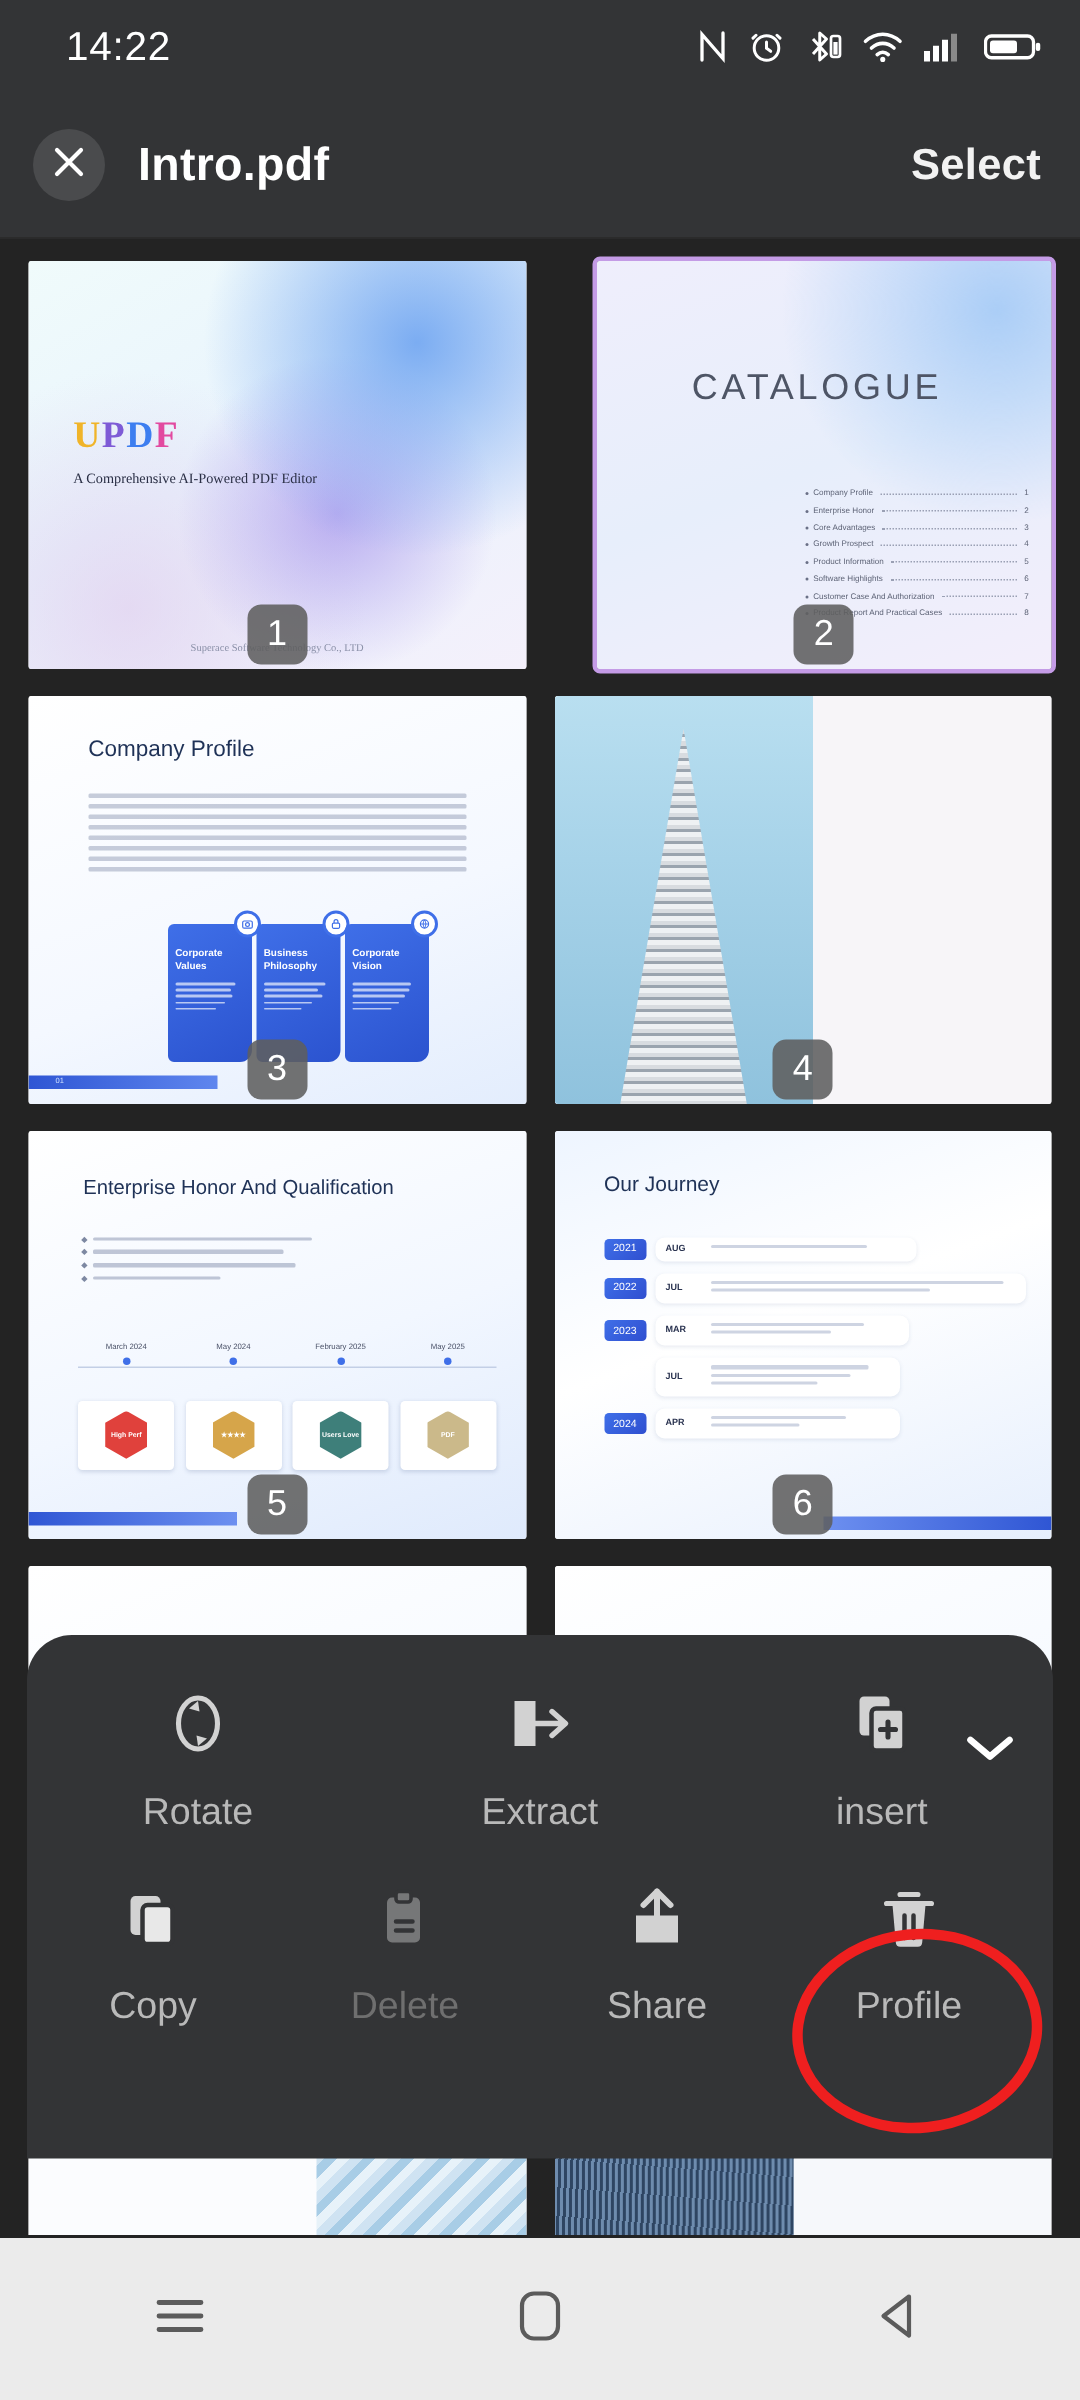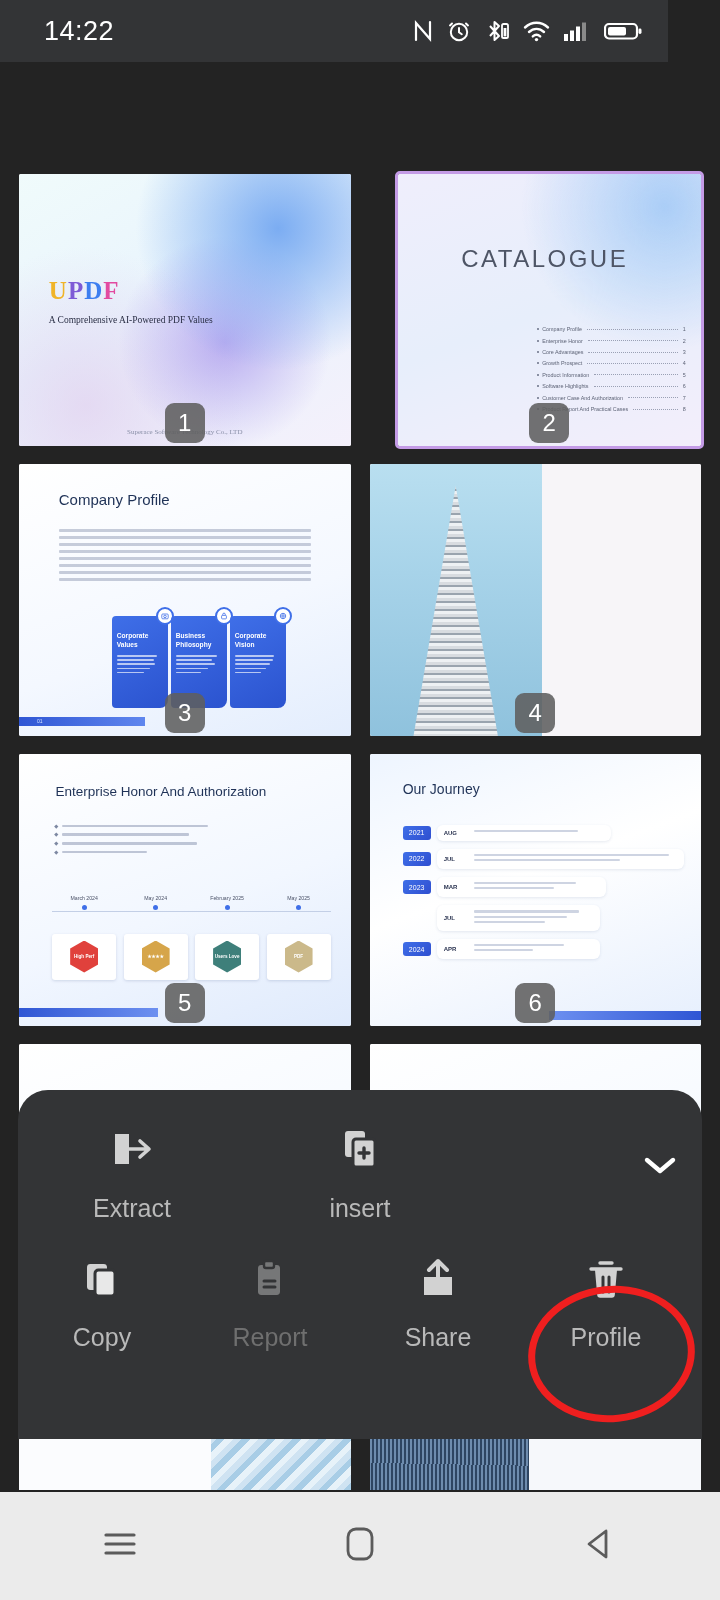--- a/index.html
+++ b/index.html
@@ -6,21 +6,21 @@
   html, body {
     width: 720px; height: 1600px;
     background: #1c1c1c;
     font-family: "Liberation Sans", sans-serif;
     overflow: hidden;
   }
   #app { position: relative; width: 720px; height: 1600px; background: #232323; overflow: hidden; }
 
   
   .statusbar {
-    position: absolute; top: 0; left: 0; width: 668px; height: 62px;
+    position: absolute; top: 0; left: 0; width: 720px; height: 62px;
     background: #333436; display: flex; align-items: center;
     padding: 0 26px 0 44px; color: #fff;
   }
   .clock { font-size: 27px; letter-spacing: 0.5px; font-weight: 400; }
   .status-icons { margin-left: auto; display: flex; align-items: center; gap: 13px; }
   .status-icons svg { display: block; }
 
   
   .header {
     position: absolute; top: 62px; left: 0; width: 720px; height: 97px;
@@ -235,27 +235,38 @@
       <span>
         <svg width="38" height="22" viewBox="0 0 38 22">
             <rect x="1" y="4" width="32" height="14.5" rx="4" stroke="#fff" stroke-width="2.2" fill="none"></rect>
             <rect x="4" y="7" width="18" height="8.5" rx="2" fill="#fff"></rect>
             <rect x="34.5" y="8.5" width="3" height="5.5" rx="1.4" fill="#fff"></rect>
           </svg>
       </span>
     </div>
   </div>
 
+  <div class="header">
+    <div class="close-btn">
+      <span>
+        <svg width="26" height="26" viewBox="0 0 26 26">
+            <path d="M5 5l16 16M21 5L5 21" stroke="#fff" stroke-width="2.8" stroke-linecap="round"></path>
+          </svg>
+      </span>
+    </div>
+    <div class="doc-title">Intro.pdf</div>
+    <div class="select-btn">Select</div>
+  </div>
 
   <div class="grid">
 
     <div class="thumb">
       <div class="pg-inner p1">
         <div class="logo"><span class="l1">U</span><span class="l2">P</span><span class="l3">D</span><span class="l4">F</span></div>
-        <div class="tag">A Comprehensive AI-Powered PDF Values</div>
+        <div class="tag">A Comprehensive AI-Powered PDF Editor</div>
         <div class="foot">Superace Software Technology Co., LTD</div>
       </div>
       <div class="pagenum">1</div>
     </div>
 
     <div class="thumb selected">
       <div class="pg-inner p2">
         <div class="ct">CATALOGUE</div>
         <div class="toc">
           <div class="toc-row">
@@ -385,21 +396,21 @@
       <div class="pg-inner p4">
         <div class="photo">
             <div class="tower"></div>
           </div>
       </div>
       <div class="pagenum">4</div>
     </div>
 
     <div class="thumb">
       <div class="pg-inner p5">
-        <div class="h">Enterprise Honor And Authorization</div>
+        <div class="h">Enterprise Honor And Qualification</div>
         <div class="bul">
           <div class="r">
               <span class="d"></span>
               <i style="width:76%"></i>
             </div>
           <div class="r">
               <span class="d"></span>
               <i style="width:66%"></i>
             </div>
           <div class="r">
@@ -554,20 +565,30 @@
 
     </div>
 
   </div>
 
   <div class="sheet">
 
     <div class="sheet-row r1">
       <div class="tool">
         <div class="ic">
+          <svg width="46" height="46" viewBox="0 0 46 46">
+              <ellipse cx="23" cy="23" rx="13" ry="17" stroke="#d2d2d2" stroke-width="3.4" fill="none"></ellipse>
+              <path d="M17 13l6-5 1 7z" fill="#d2d2d2"></path>
+              <path d="M29 33l-6 5-1-7z" fill="#d2d2d2"></path>
+            </svg>
+        </div>
+        <div class="lb">Rotate</div>
+      </div>
+      <div class="tool">
+        <div class="ic">
           <svg width="50" height="46" viewBox="0 0 50 46">
               <path d="M8 8h14v30H8z" fill="#d2d2d2"></path>
               <path d="M20 23h20M33 15l9 8-9 8" stroke="#d2d2d2" stroke-width="3.6" fill="none" stroke-linecap="round" stroke-linejoin="round"></path>
             </svg>
         </div>
         <div class="lb">Extract</div>
       </div>
       <div class="tool">
         <div class="ic">
           <svg width="46" height="46" viewBox="0 0 46 46">
@@ -598,21 +619,21 @@
         <div class="lb">Copy</div>
       </div>
       <div class="tool disabled">
         <div class="ic">
           <svg width="44" height="44" viewBox="0 0 44 44">
               <rect x="10" y="8" width="22" height="30" rx="3.4" fill="#c9c9c9"></rect>
               <rect x="16" y="4" width="10" height="7" rx="2" fill="#c9c9c9" stroke="#333436" stroke-width="2.4"></rect>
               <path d="M16 24h11M16 30h11" stroke="#333436" stroke-width="3" stroke-linecap="round"></path>
             </svg>
         </div>
-        <div class="lb">Report</div>
+        <div class="lb">Delete</div>
       </div>
       <div class="tool">
         <div class="ic">
           <svg width="44" height="44" viewBox="0 0 44 44">
               <path d="M8 20h28v18H8z" fill="#d2d2d2"></path>
               <path d="M22 4v24M13 13l9-9 9 9" stroke="#d2d2d2" stroke-width="4" fill="none" stroke-linecap="round" stroke-linejoin="round"></path>
               <path d="M22 6v20M15 13l7-7 7 7" stroke="#333436" stroke-width="2" fill="none" stroke-linecap="round" stroke-linejoin="round" opacity="0"></path>
             </svg>
         </div>
         <div class="lb">Share</div>

